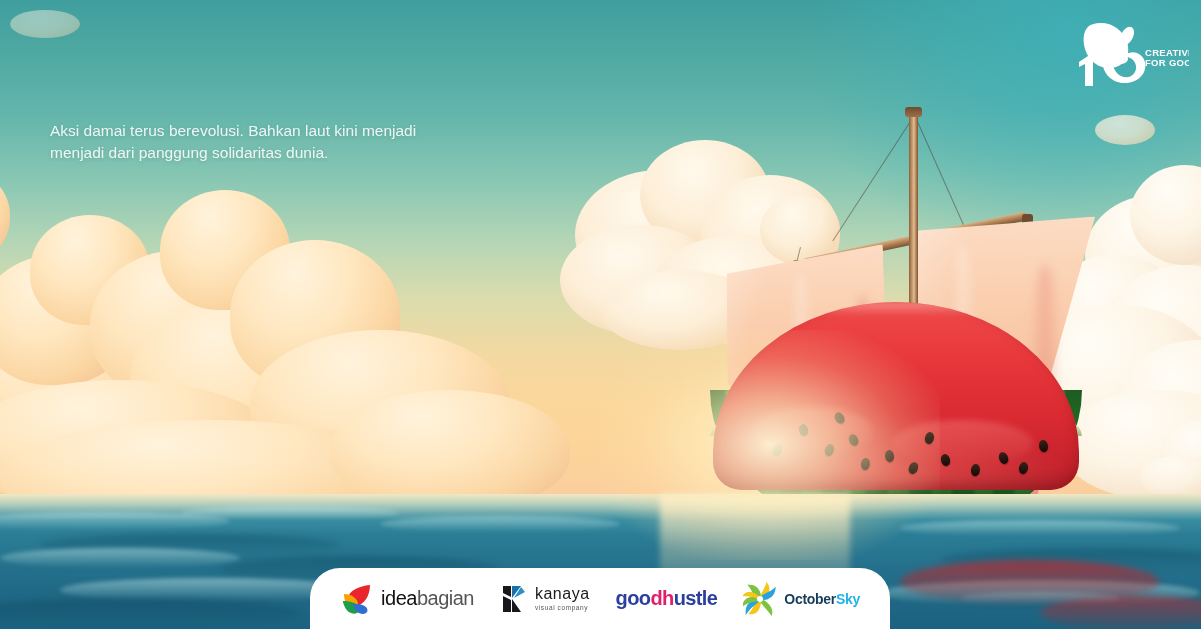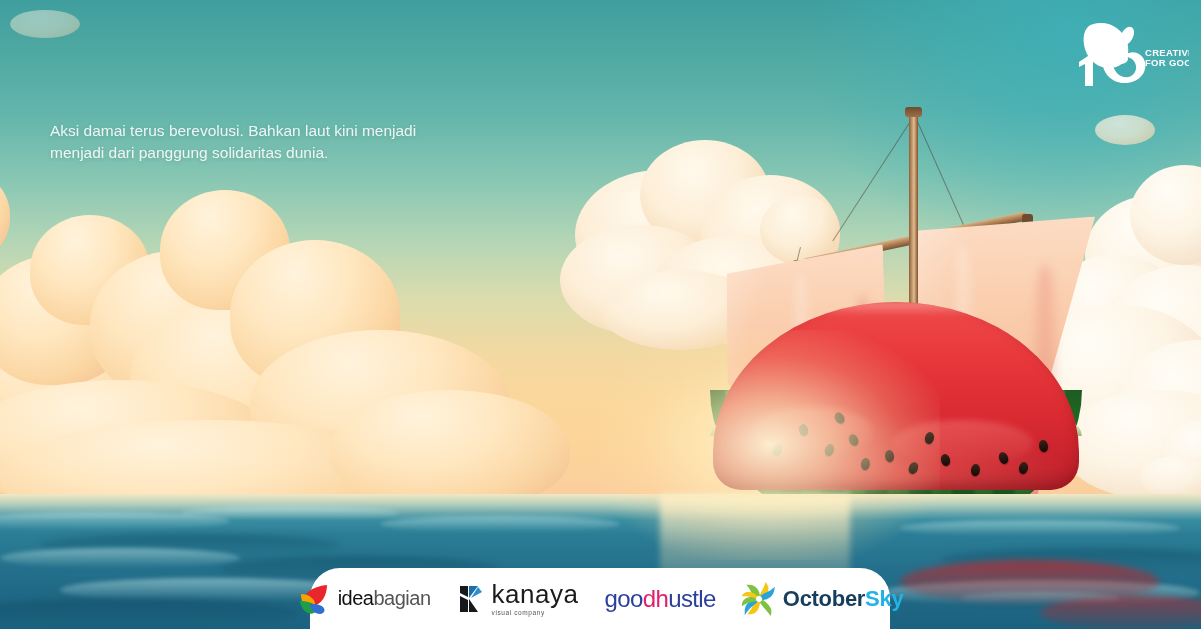--- a/index.html
+++ b/index.html
@@ -225,28 +225,28 @@
     display:flex; align-items:center; justify-content:center; gap:26px;
     padding:0 18px;
   }
   .plogo { display:flex; align-items:center; gap:7px; }
   .plogo-text { display:flex; flex-direction:column; line-height:1; }
 
   .t-ideaimaji { font-size:20px; letter-spacing:-.5px; }
   .t-ideaimaji b { color:#111; font-weight:normal; }
   .t-ideaimaji span { color:#555; font-weight:normal; }
 
-  .t-kanaya { font-size:26px; color:#1b1b1b; letter-spacing:.5px; font-weight:normal; }
+  .t-kanaya { font-size:16px; color:#1b1b1b; letter-spacing:.5px; font-weight:normal; }
   .t-kanaya-sub { font-size:6.5px; color:#555; letter-spacing:.6px; margin-top:3px; }
 
-  .t-good { font-size:24px; font-weight:normal; letter-spacing:-.6px; }
+  .t-good { font-size:20px; font-weight:bold; letter-spacing:-.6px; }
   .t-good .b { color:#2b3f9e; }
   .t-good .p { color:#e0206b; }
 
-  .t-octsky { font-size:22px; font-weight:bold; letter-spacing:-.3px; }
+  .t-octsky { font-size:14px; font-weight:bold; letter-spacing:-.3px; }
   .t-octsky .d { color:#173d5c; }
   .t-octsky .c { color:#22b3e6; }
 </style>
 </head>
 <body>
 
 <div id="banner">
 
   <div class="sky"></div>
   <div class="sky-right-tint"></div>

